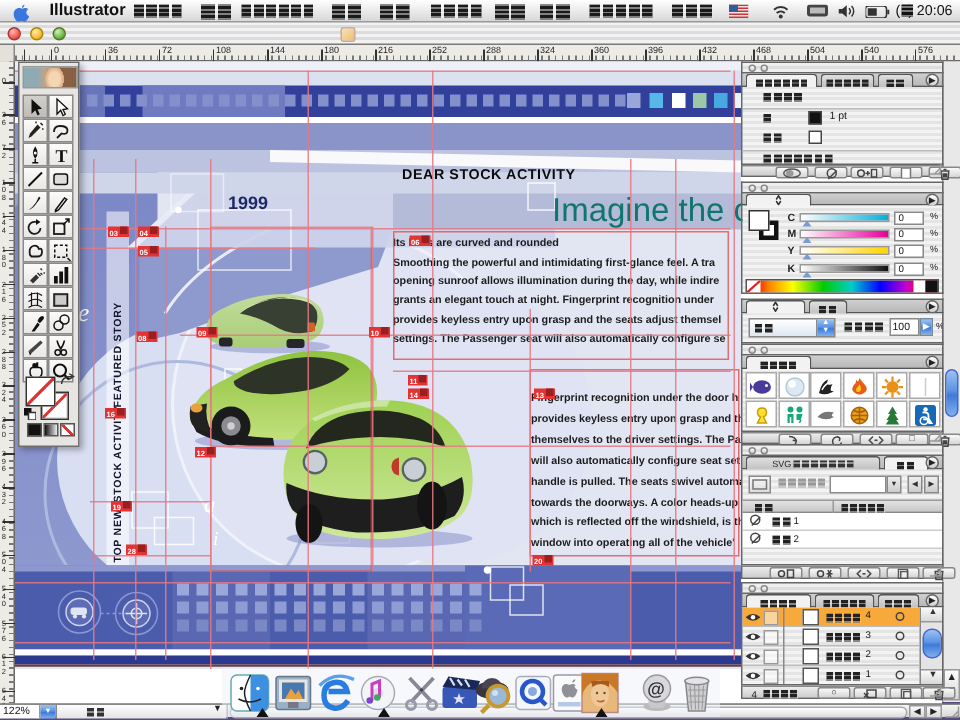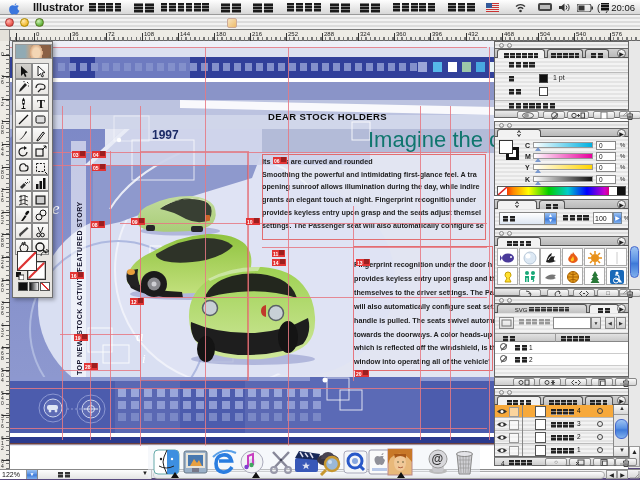--- a/index.html
+++ b/index.html
@@ -279,22 +279,22 @@
           <circle cx="266" cy="272" r="7.5" fill="#c8d0d6" stroke="#5a6166" stroke-width="1.5"></circle>
           <path d="M256 264 q-5 1 -5 6 q0 5 5 6 z" fill="#c03a2a"></path>
           <ellipse cx="196" cy="308" rx="9" ry="13" fill="#141414"></ellipse>
           <ellipse cx="278" cy="296" rx="10" ry="16" fill="#141414"></ellipse>
           <path d="M200 240 Q220 230 248 230 L250 226 Q222 225 198 238 Z" fill="#dcecc0" opacity="0.7"></path>
         </g>
         <text x="42" y="173" font-family="Liberation Serif, serif" font-style="italic" font-size="17" fill="#ffffff">e</text>
         <text x="126" y="300" font-family="Liberation Serif, serif" font-style="italic" font-size="15" fill="#ffffff">a</text>
         <text x="132" y="322" font-family="Liberation Serif, serif" font-style="italic" font-size="13" fill="#ffffff">i</text>
       </svg>
-      <div class="abs" style="left:142px;top:87px;font-size:12px;font-weight:bold;color:#1b2a66">1997</div>
-      <div class="abs" style="left:258px;top:70px;font-size:9.5px;font-weight:bold;color:#0c0c0c;letter-spacing:.4px">DEAR STOCK HOLDERS</div>
+      <div class="abs" style="left:142px;top:87px;font-size:12px;font-weight:bold;color:#1b2a66">1999</div>
+      <div class="abs" style="left:258px;top:70px;font-size:9.5px;font-weight:bold;color:#0c0c0c;letter-spacing:.4px">DEAR STOCK ACTIVITY</div>
       <div class="abs" style="left:358px;top:86px;font-size:22px;color:#0f766e;letter-spacing:0px;white-space:nowrap">Imagine the co</div>
       <div class="abs" style="left:252px;top:115px;width:228px;height:85px;overflow:hidden;font-size:7.2px;font-weight:bold;color:#1c1c1c;line-height:12.7px;white-space:nowrap">Its lines are curved and rounded<br>Smoothing the powerful and intimidating first-glance feel. A tra<br>opening sunroof allows illumination during the day, while indire<br>grants an elegant touch at night. Fingerprint recognition under<br>provides keyless entry upon grasp and the seats adjust themsel<br>settings. The Passenger seat will also automatically configure se</div>
       <div class="abs" style="left:344px;top:217px;width:140px;height:112px;overflow:hidden;font-size:7.2px;font-weight:bold;color:#1c1c1c;line-height:13.9px;white-space:nowrap">Fingerprint recognition under the door h<br>provides keyless entry upon grasp and th<br>themselves to the driver settings. The Pa<br>will also automatically configure seat set<br>handle is pulled. The seats swivel automa<br>towards the doorways. A color heads-up<br>which is reflected off the windshield, is th<br>window into operating all of the vehicle'</div>
       <div class="vtxt" style="left:14px;top:192px;width:110px;text-align:center;transform:rotate(-90deg)">FEATURED STORY</div>
       <div class="vtxt" style="left:21px;top:258px;width:96px;text-align:center;transform:rotate(-90deg)">STOCK ACTIVITY</div>
       <div class="vtxt" style="left:37px;top:310px;width:64px;text-align:center;transform:rotate(-90deg)">TOP NEWS</div>
       <div class="abs" style="left:252px;top:113px;width:224px;height:86px;border:1px solid rgba(226,80,80,.8)"></div>
       <div class="abs" style="left:343px;top:205px;width:140px;height:125px;border:1px solid rgba(226,80,80,.8)"></div>
       <div class="abs" style="left:130px;top:110px;width:108px;height:230px;border:1px solid rgba(226,80,80,.55)"></div>
       <div class="gv" style="left:52px;top:65px;height:334px"></div>

